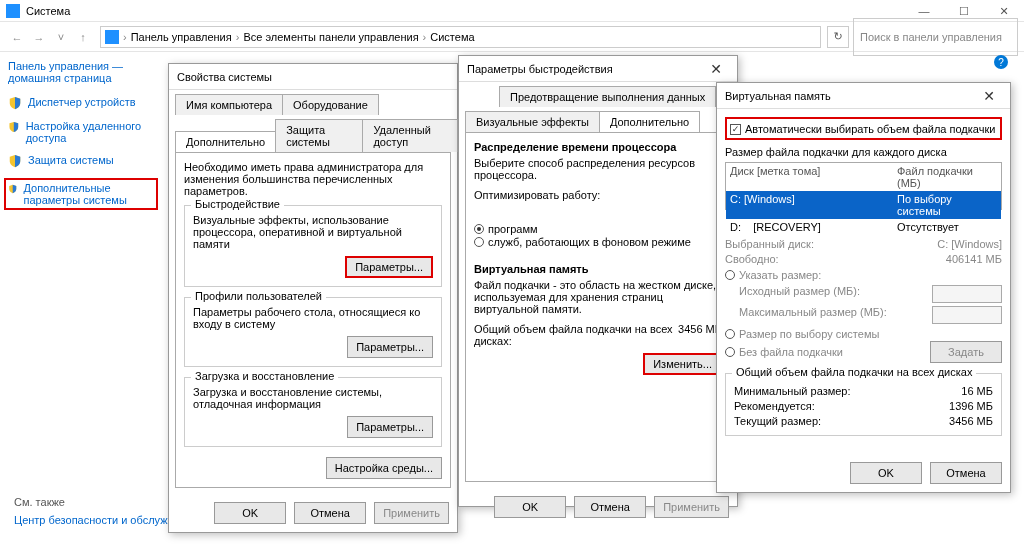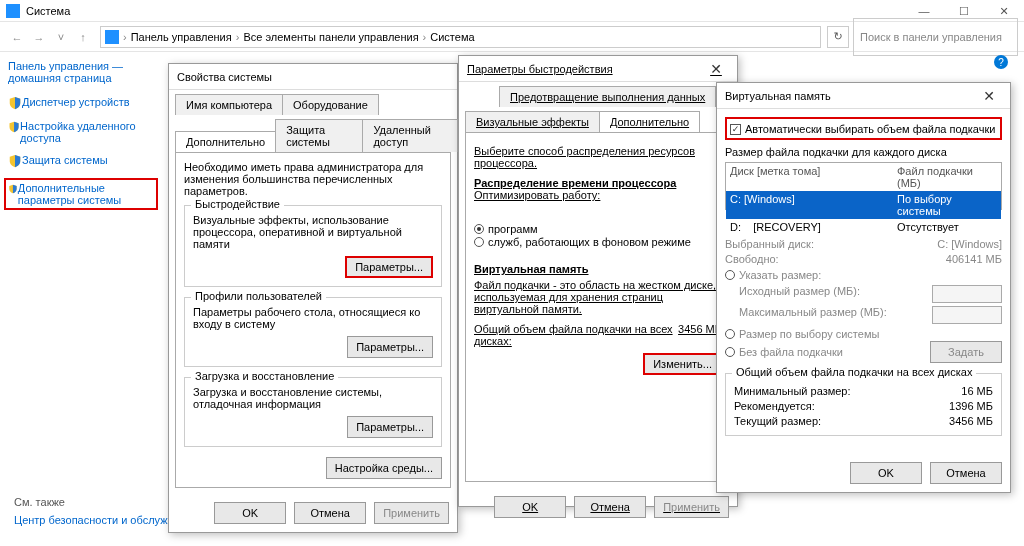--- a/index.html
+++ b/index.html
@@ -16,21 +16,21 @@
 .breadcrumb { flex: 1; margin: 0 6px; height: 22px; border: 1px solid #ccc; display: flex; align-items: center; padding: 0 4px; gap: 4px; }
 .breadcrumb .sep { color: #888; }
 .bc-icon { width: 14px; height: 14px; background: #1e90ff; }
 .refresh { width: 22px; height: 22px; border: 1px solid #ccc; display: flex; align-items: center; justify-content: center; color: #555; margin-right: 4px; }
 .search { width: 165px; height: 38px; border: 1px solid #ccc; padding: 0 6px; color: #888; display: flex; align-items: center; }
 .help-icon { position: absolute; right: 16px; top: 55px; width: 14px; height: 14px; border-radius: 50%; background: #0078d7; color: #fff; display: flex; align-items: center; justify-content: center; font-size: 10px; }
 
 
 .sidebar { position: absolute; left: 8px; top: 60px; width: 150px; }
 .sidebar .cphome { color: #0066cc; margin-bottom: 12px; }
-.sidebar .item { display: flex; align-items: flex-start; gap: 0; margin-bottom: 10px; color: #0066cc; }
+.sidebar .item { display: flex; align-items: flex-start; gap: 6px; margin-bottom: 10px; color: #0066cc; }
 .sidebar .item.highlighted { border: 2px solid #d00; padding: 2px; margin-left: -4px; }
 .seealso { position: absolute; left: 14px; bottom: 20px; }
 .seealso .label { color: #555; margin-bottom: 6px; }
 .seealso .link { color: #0066cc; }
 
 
 .dialog { position: absolute; background: #fff; border: 1px solid #999; box-shadow: 2px 2px 8px rgba(0,0,0,0.25); }
 .dialog-title { height: 26px; background: #fff; display: flex; align-items: center; padding: 0 8px; border-bottom: 1px solid #ddd; }
 .dialog-title .close { margin-left: auto; width: 26px; text-align: center; color: #333; font-size: 14px; }
 .tabs { display: flex; align-items: flex-end; padding-top: 4px; background: #fff; }
@@ -168,35 +168,35 @@
     </div>
     <div style="text-align:right;"><span class="btn">Настройка среды...</span></div>
   </div>
   <div class="btn-row">
     <span class="btn">OK</span>
     <span class="btn">Отмена</span>
     <span class="btn disabled">Применить</span>
   </div>
 </div>
 
-<div class="dialog" style="left:458px; top:55px; width:280px; height:452px;text-decoration:underline;">
+<div class="dialog" style="left:458px; top:55px; width:280px; height:452px;">
   <div class="dialog-title">
     <span>Параметры быстродействия</span>
     <span class="close">✕</span>
   </div>
   <div class="tabs" style="padding-left:40px;">
     <div class="tab">Предотвращение выполнения данных</div>
   </div>
   <div class="tabs" style="padding-left:6px;">
     <div class="tab">Визуальные эффекты</div>
     <div class="tab active">Дополнительно</div>
   </div>
   <div class="tab-content" style="height:350px;">
+    <div style="font-weight:bold;">Распределение времени процессора</div>
     <div style="margin:4px 0 8px;">Выберите способ распределения ресурсов процессора.</div>
-    <div style="font-weight:bold;">Распределение времени процессора</div>
     <div>Оптимизировать работу:</div>
     <div style="margin:22px 0 14px;">
       <span class="radio checked">
           <span class="dot"></span>
           <span>программ</span>
         </span>
       <span class="radio">
           <span class="dot"></span>
           <span>служб, работающих в фоновом режиме</span>
         </span>

